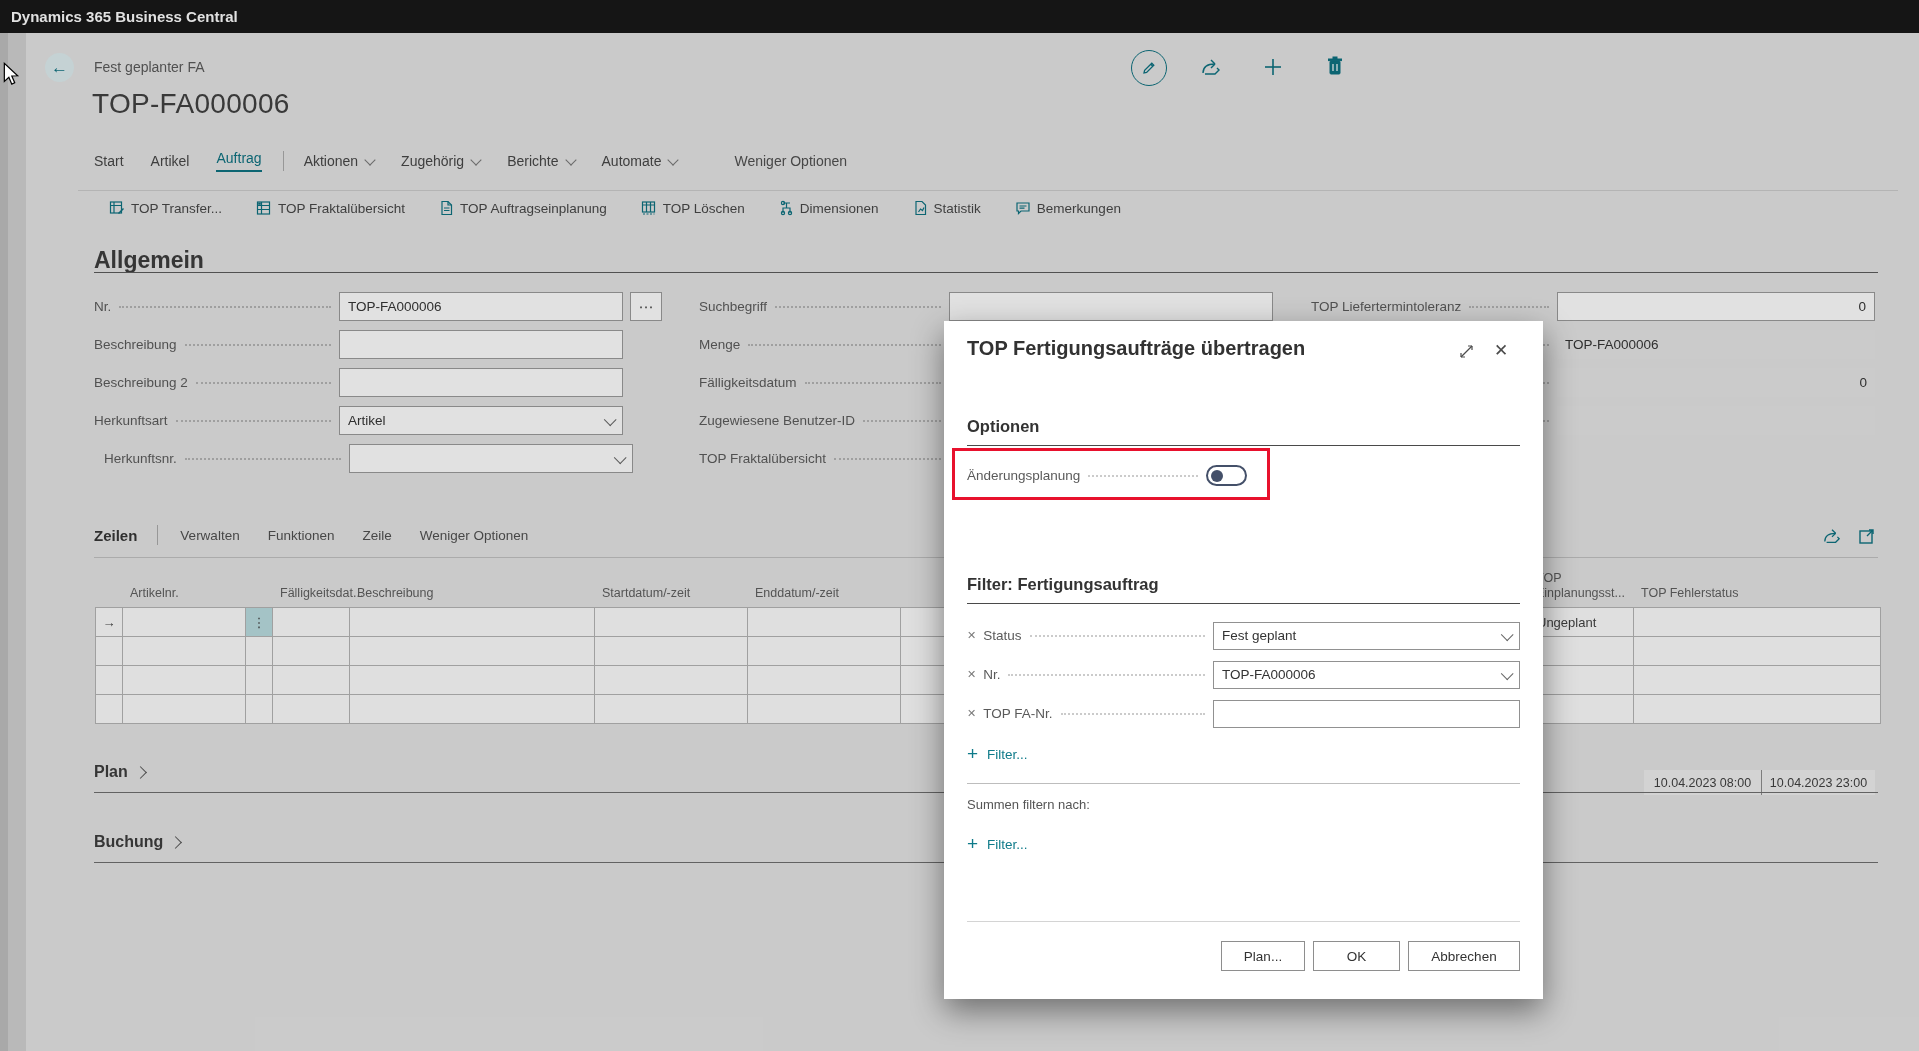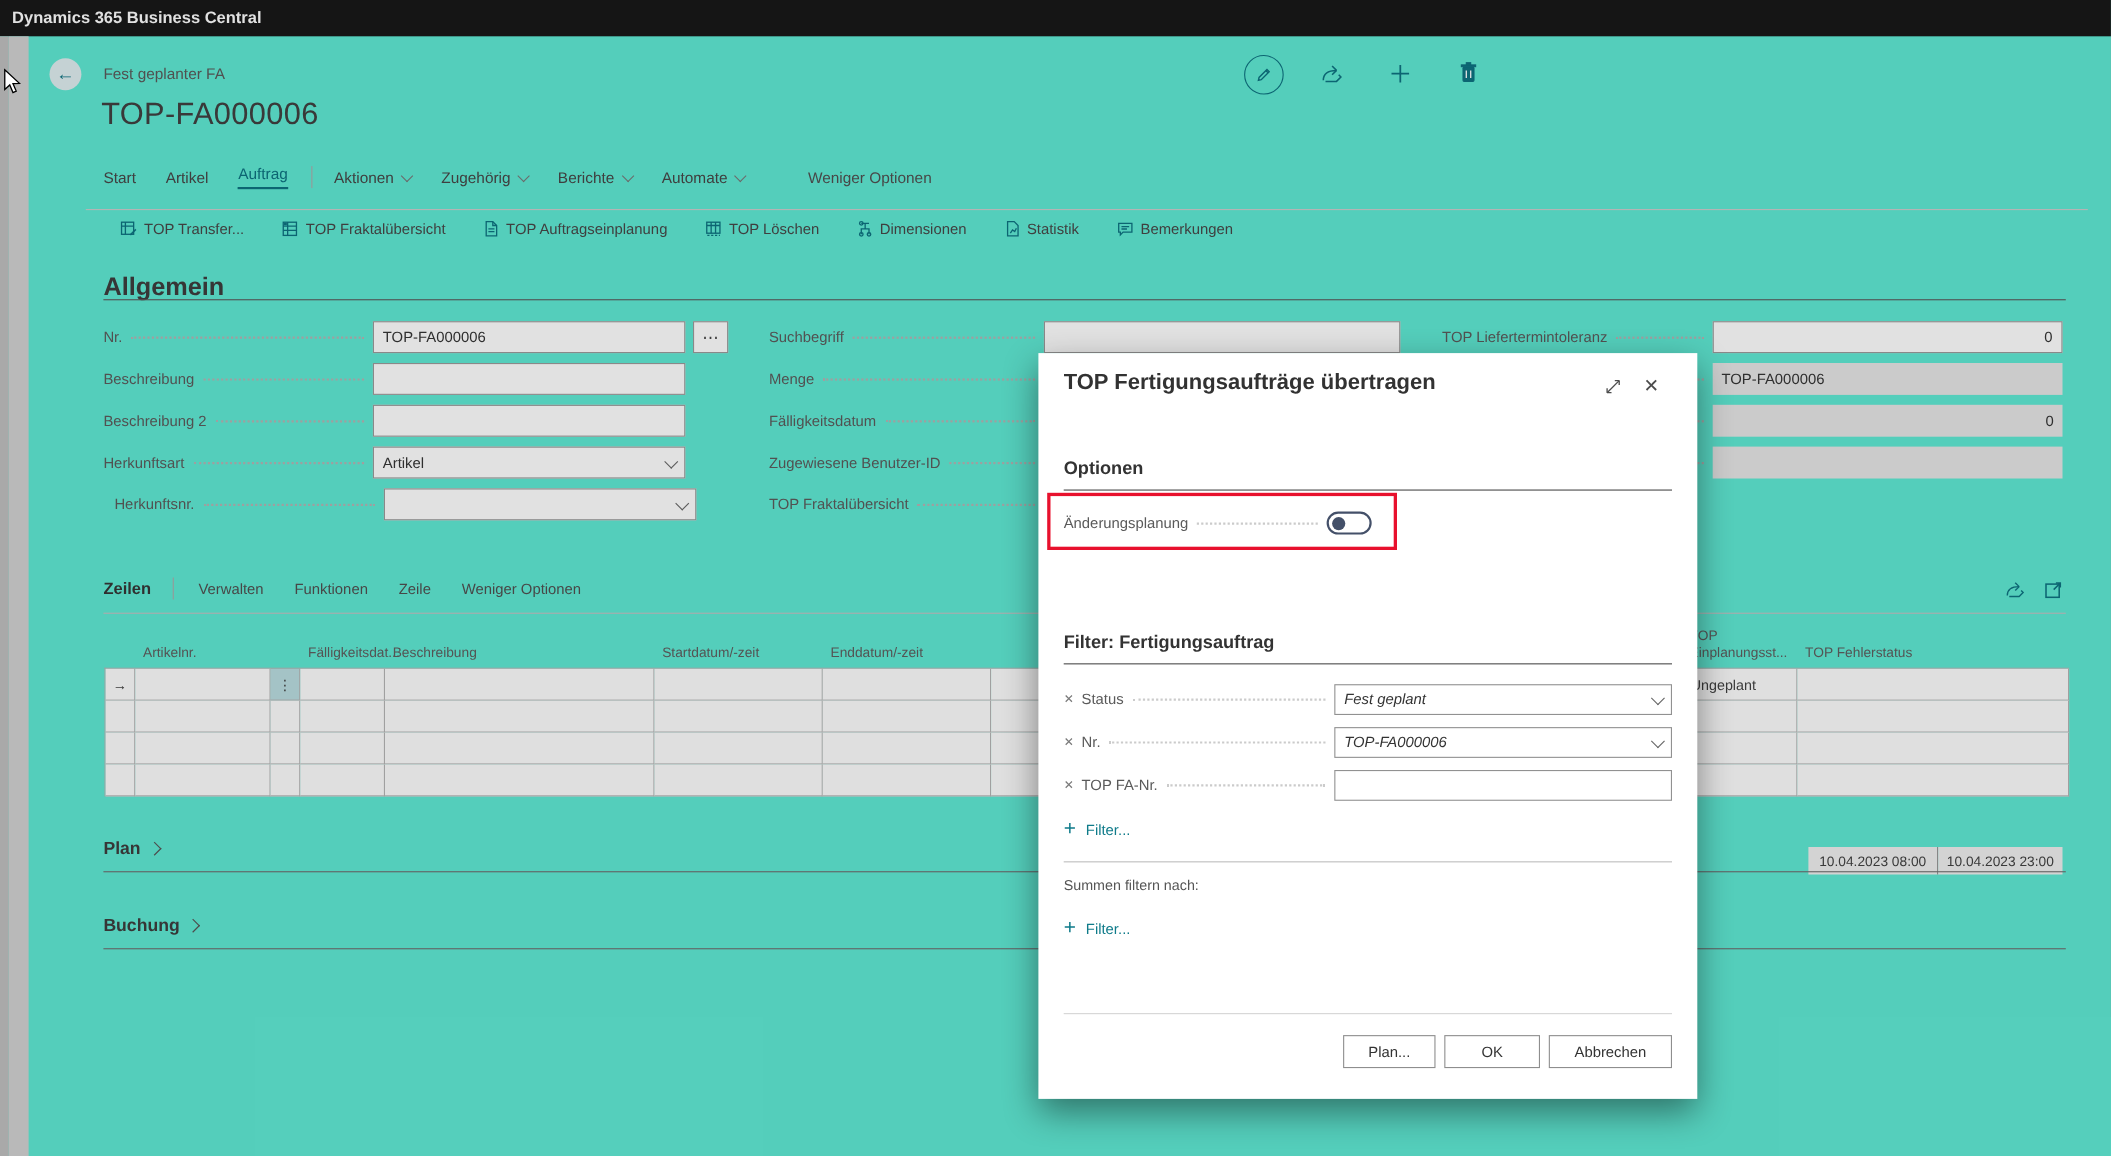--- a/index.html
+++ b/index.html
@@ -1,16 +1,16 @@
 <!DOCTYPE html>
 <html><head>
 <meta charset="utf-8">
 <style>
   html,body{margin:0;padding:0;background:#888;}
-  #screen{position:relative;width:1919px;height:1051px;background:#5eead4;overflow:hidden;
+  #screen{position:relative;width:1919px;height:1051px;background:#e5e5e5;overflow:hidden;
           font-family:"Liberation Sans",sans-serif;}
   .abs{position:absolute;}
 
   
   .topbar{position:absolute;left:0;top:0;width:100%;height:33px;background:#151515;color:#fff;
           font-size:15px;font-weight:700;line-height:33px;padding-left:11px;box-sizing:border-box;}
 
   
   .rail1{position:absolute;left:0;top:33px;bottom:0;width:8px;background:#bfbfbf;}
   .rail2{position:absolute;left:8px;top:33px;bottom:0;width:18px;background:#d2d2d2;}
@@ -93,21 +93,21 @@
   .dheading{position:absolute;left:23px;width:553px;font-size:16.5px;font-weight:700;color:#333;
             padding-bottom:9px;border-bottom:1px solid #4a4a4a;}
   .drow{position:absolute;left:23px;display:flex;align-items:center;height:29px;}
   .dlabel{font-size:13.5px;color:#5a5a5a;white-space:nowrap;}
   .ddots{flex:1;height:4px;border-bottom:2px dotted #cbcbcb;margin:0 8px;transform:translateY(-2px);}
   .toggle{flex:0 0 41px;height:21px;border:2px solid #445069;border-radius:12px;position:relative;background:#fff;box-sizing:border-box;}
   .toggle::after{content:'';position:absolute;left:3px;top:2.5px;width:12px;height:12px;border-radius:50%;background:#445069;}
   .redbox{position:absolute;left:8px;top:127px;width:312px;height:46px;border:3px solid #e8112d;z-index:12;}
   .fx{font-size:11px;color:#7a7a7a;margin-right:7px;}
   .dcombo{flex:0 0 307px;height:28px;border:1px solid #919191;box-sizing:border-box;display:flex;
-          align-items:center;padding:0 8px;font-size:13.5px;color:#333;background:#fff;font-style:italic;}
+          align-items:center;padding:0 8px;font-size:13.5px;color:#333;background:#fff;}
   .dcombo .chev{width:8px;height:8px;border-right:1.4px solid #666;border-bottom:1.4px solid #666;
                 transform:rotate(45deg) translateY(-1px);margin-left:auto;}
   .dlink{position:absolute;left:23px;display:flex;align-items:center;gap:9px;color:#0f7b8a;font-size:13.5px;}
   .dlink .plus{font-size:19px;font-weight:400;line-height:16px;}
   .ddivider{position:absolute;left:23px;width:553px;height:1px;background:#bdbdbd;}
   .dtext{position:absolute;left:23px;font-size:13px;color:#555;}
   .dbuttons{position:absolute;right:23px;top:620px;display:flex;gap:8px;}
   .dbtn{height:30px;background:#fff;border:1px solid #8e8e8e;font-size:13.5px;color:#333;
         font-family:"Liberation Sans",sans-serif;padding:0 16px;}
   .dbtn.w1{min-width:84px;} .dbtn.w2{min-width:87px;} .dbtn.w3{min-width:112px;}

